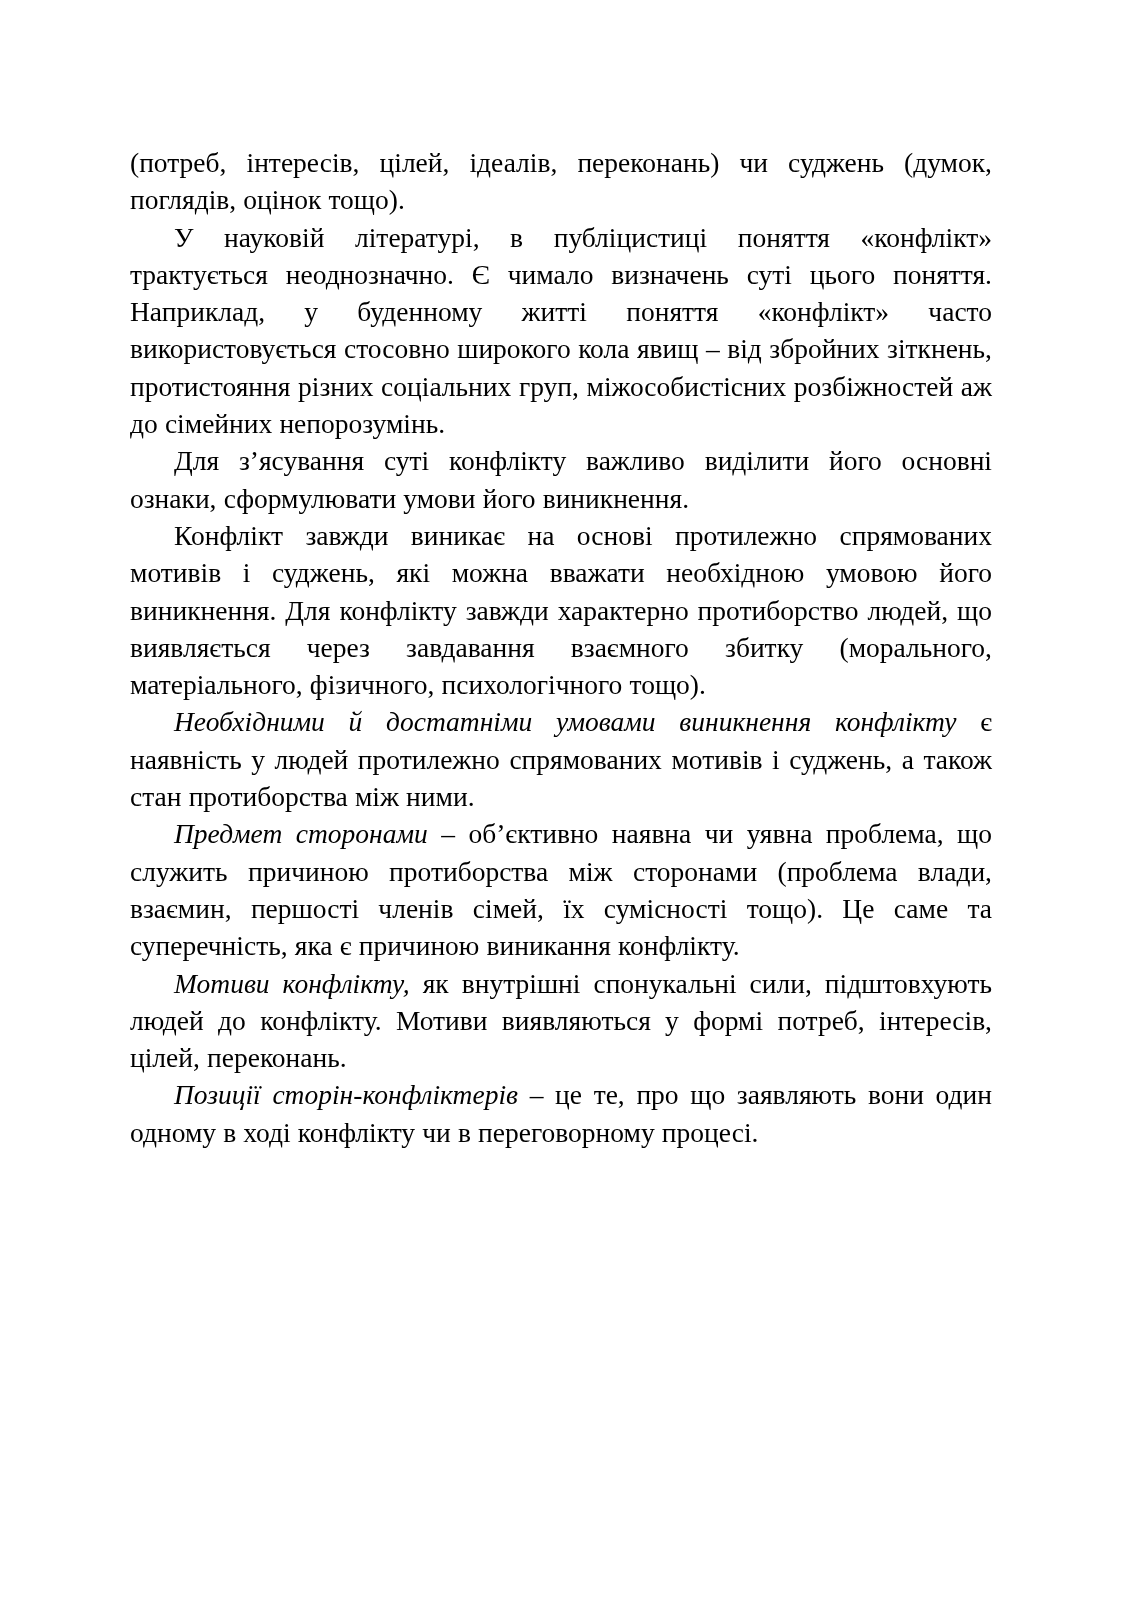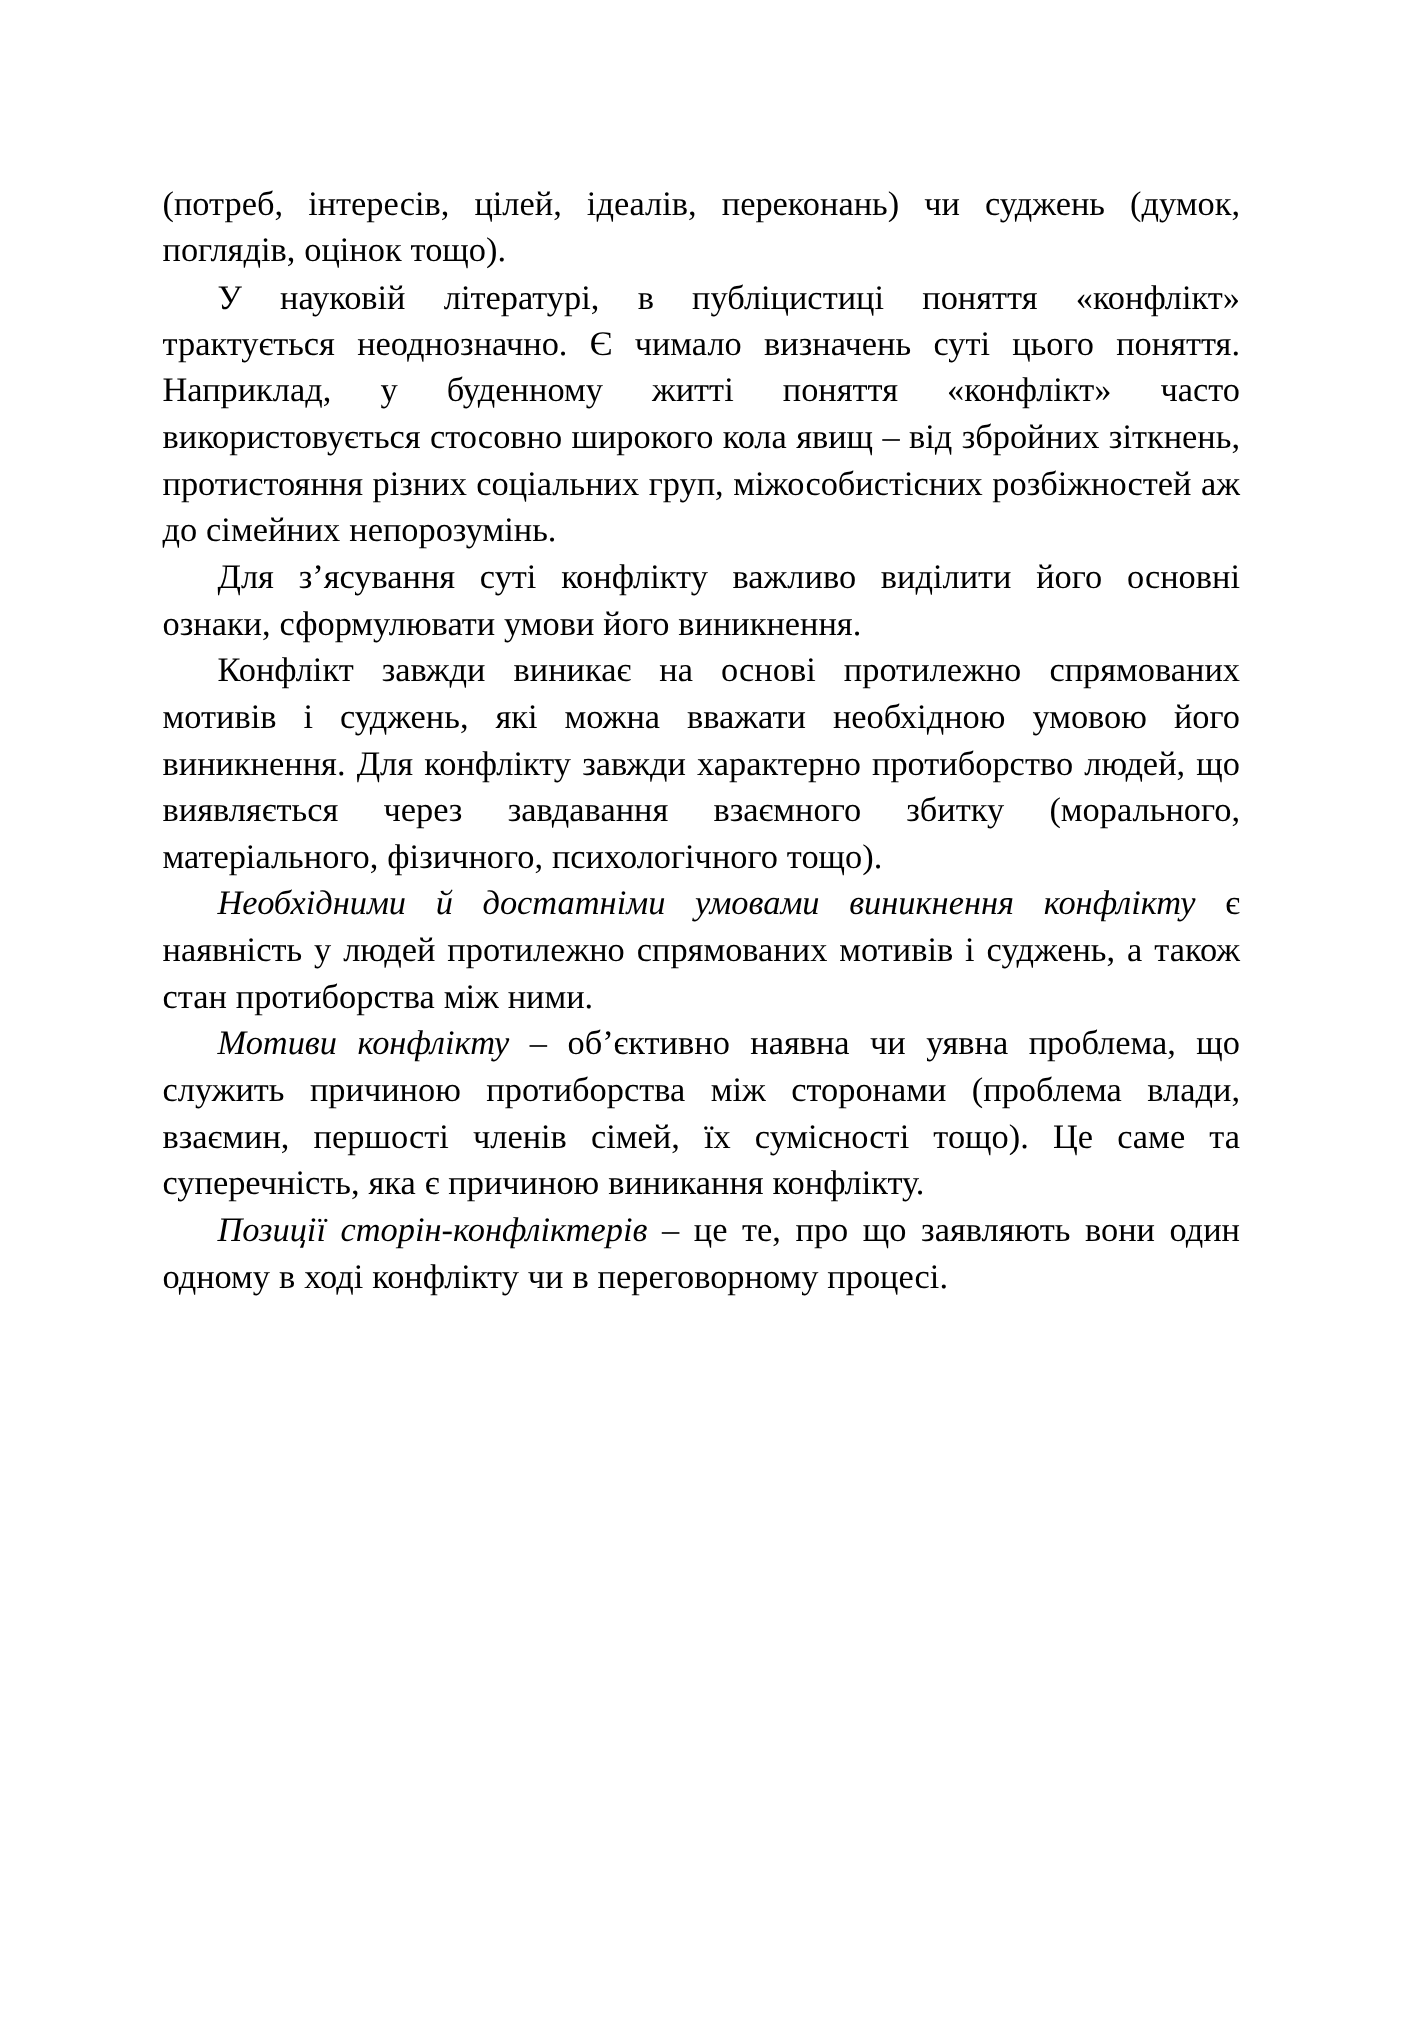--- a/index.html
+++ b/index.html
@@ -82,23 +82,26 @@
       <span>Конфлікт завжди виникає на основі протилежно спрямованих мотивів і суджень, які можна вважати необхідною умовою його виникнення. Для конфлікту завжди характерно протиборство людей, що виявляється через завдавання взаємного збитку (морального, матеріального, фізичного, психологічного тощо).</span>
     </p>
 
     <p class="para">
       <em>Необхідними й достатніми умовами виникнення конфлікту</em><span> є наявність у людей протилежно спрямованих мотивів і суджень, а також стан протиборства між ними.</span>
     </p>
 
 
 
     <p class="para">
-      <em>Мотиви конфлікту</em><span> – об’єктивно наявна чи уявна проблема, що служить причиною протиборства між сторонами (проблема влади, взаємин, першості членів сімей, їх сумісності тощо). Це саме та суперечність, яка є причиною виникання конфлікту.</span>
+      <em>Предмет сторонами</em><span> – об’єктивно наявна чи уявна проблема, що служить причиною протиборства між сторонами (проблема влади, взаємин, першості членів сімей, їх сумісності тощо). Це саме та суперечність, яка є причиною виникання конфлікту.</span>
     </p>
 
+    <p class="para">
+      <em>Мотиви конфлікту,</em><span> як внутрішні спонукальні сили, підштовхують людей до конфлікту. Мотиви виявляються у формі потреб, інтересів, цілей, переконань.</span>
+    </p>
 
     <p class="para">
       <em>Позиції сторін-конфліктерів</em><span> – це те, про що заявляють вони один одному в ході конфлікту чи в переговорному процесі.</span>
     </p>
 
 
   </div>
 
   <div class="page-number">8</div>
 

